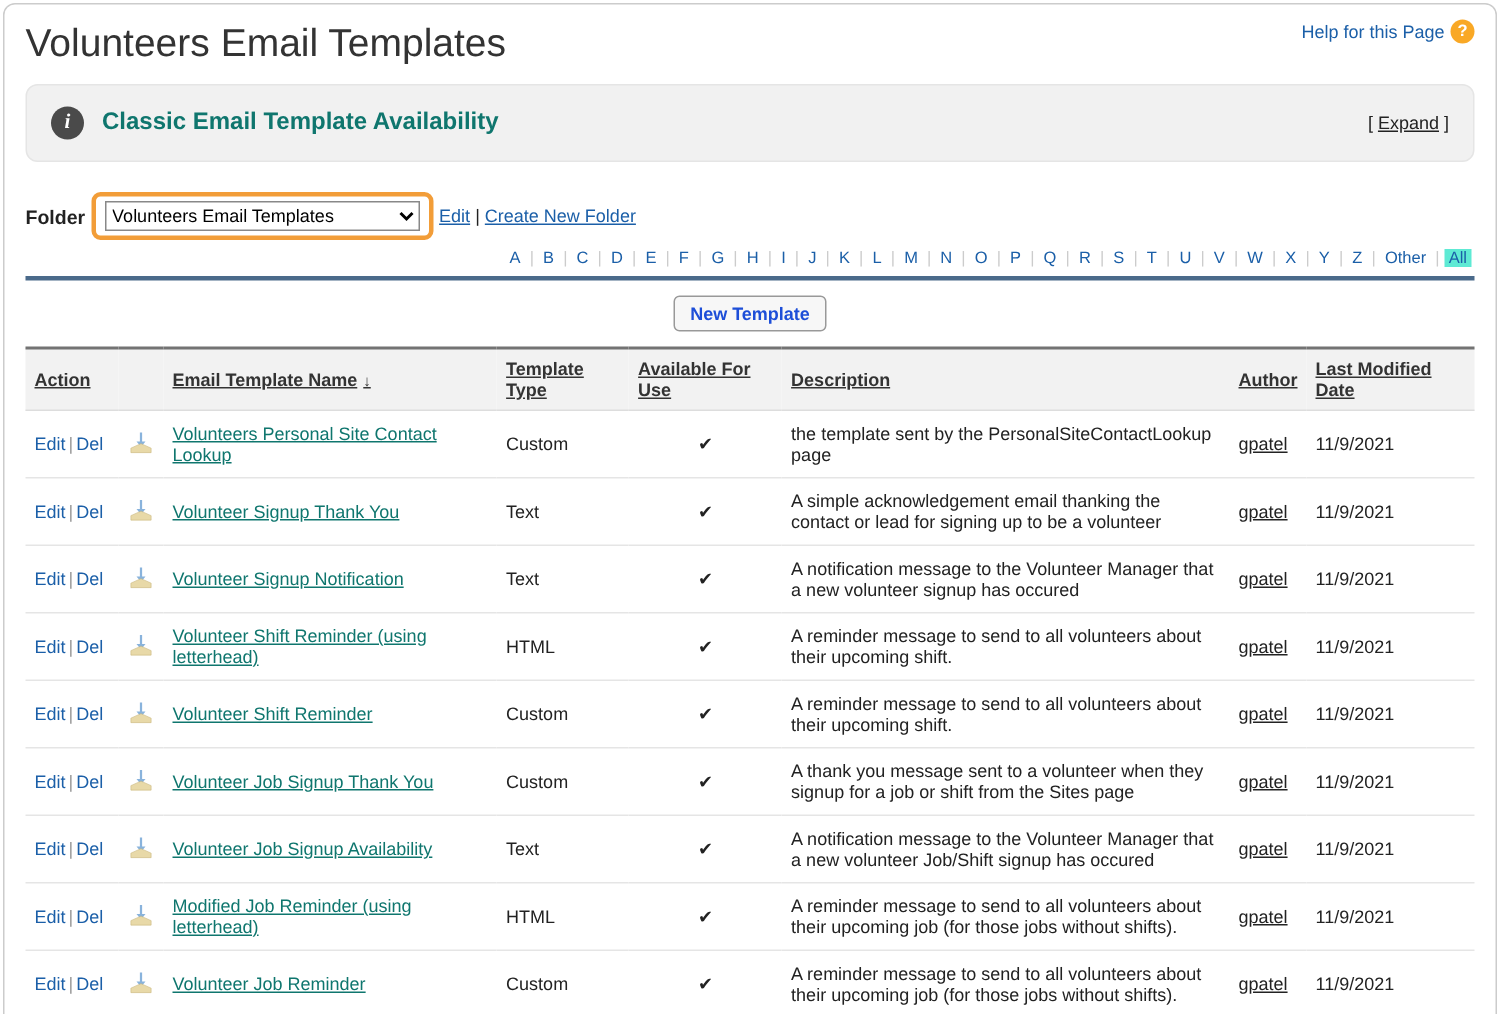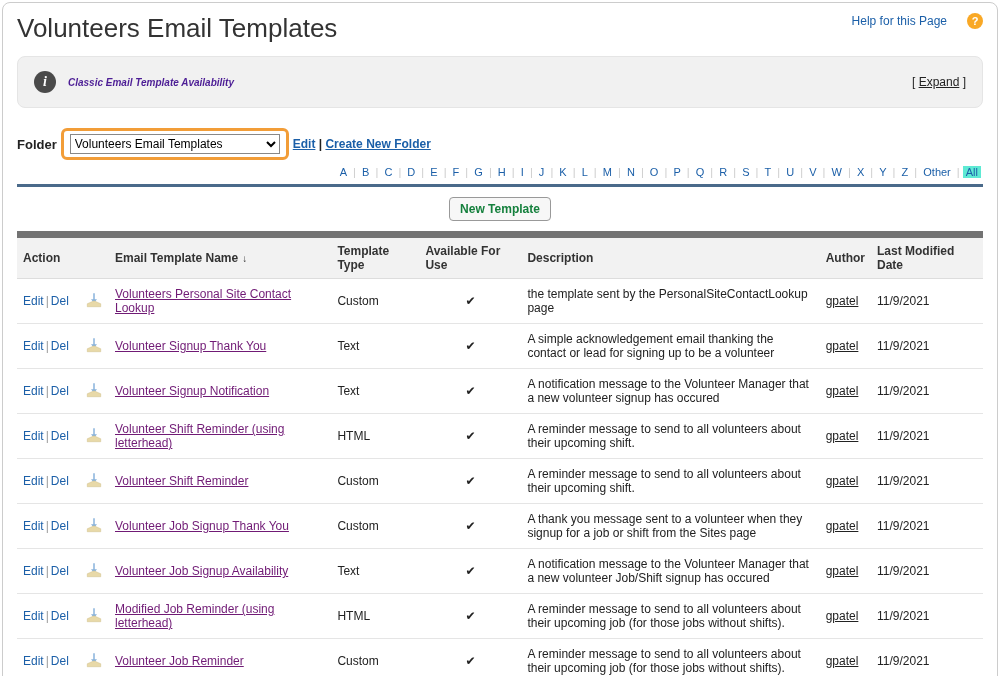--- a/index.html
+++ b/index.html
@@ -1,47 +1,47 @@
 <!DOCTYPE html>
 <html><head>
 <meta charset="utf-8">
 <style>
 * { box-sizing: border-box; margin: 0; padding: 0; }
 body { font-family: Arial, Helvetica, sans-serif; font-size: 12px; background: #fff; color: #222; width: 1000px; }
 .page { padding: 10px 14px; border: 1px solid #ccc; border-radius: 8px; margin: 2px; }
 .page-header { display: flex; justify-content: space-between; align-items: flex-start; }
 .page-title { font-size: 26px; font-weight: normal; color: #333; }
-.help-link { color: #1b5fa8; text-decoration: none; display: flex; align-items: center; gap: 20px; font-size: 12px; }
+.help-link { color: #1b5fa8; text-decoration: none; display: flex; align-items: center; gap: 4px; font-size: 12px; }
 .help-icon { width: 16px; height: 16px; background: #f9a825; border-radius: 50%; display: inline-flex; align-items: center; justify-content: center; color: #fff; font-weight: bold; font-size: 11px; }
 .info-banner { background: #f1f1f1; border: 1px solid #e5e5e5; border-radius: 8px; padding: 14px 16px; margin-top: 12px; display: flex; justify-content: space-between; align-items: center; }
 .info-left { display: flex; align-items: center; gap: 12px; }
 .info-icon { width: 22px; height: 22px; background: #4a4a4a; border-radius: 50%; display: inline-flex; align-items: center; justify-content: center; color: #fff; font-weight: bold; font-style: italic; font-family: Georgia, serif; font-size: 14px; }
-.info-title { font-size: 10px; font-weight: bold; color: #4c1d95; font-style: italic; }
+.info-title { font-size: 16px; font-weight: bold; color: #0f766e; }
 .expand-link { color: #222; text-decoration: underline; font-size: 12px; }
 .folder-row { margin-top: 20px; display: flex; align-items: center; gap: 4px; }
 .folder-label { font-weight: bold; font-size: 13px; }
 .folder-select-wrap { border: 3px solid #f29d38; border-radius: 6px; padding: 3px 6px; display: inline-flex; align-items: center; }
 .folder-select { font-size: 12px; border: 1px solid #888; background: #fff; width: 210px; height: 20px; }
 .folder-actions a { color: #1b5fa8; text-decoration: underline; font-size: 12px; }
-.folder-actions { font-size: 12px; font-weight: bold; }
+.folder-actions { font-size: 12px; }
 .alpha-row { text-align: right; margin-top: 6px; font-size: 11px; color: #bbb; padding-right: 2px; }
 .alpha-row a { color: #1b5fa8; text-decoration: none; padding: 0 3px; }
 .alpha-row .sep { color: #ccc; }
 .alpha-row .other { color: #1b5fa8; }
 .alpha-row .all { background: #5eead4; color: #1b5fa8; padding: 0 3px; }
 .table-container { border-top: 3px solid #4a6a8a; margin-top: 6px; }
 .new-btn-row { text-align: center; padding: 10px 0; }
-.new-btn { background: #f7f7f7; border: 1px solid #999; border-radius: 4px; padding: 4px 10px; font-size: 12px; font-weight: bold; color: #15803d; cursor: pointer; }
+.new-btn { background: #f7f7f7; border: 1px solid #999; border-radius: 4px; padding: 4px 10px; font-size: 12px; font-weight: bold; color: #1d4ed8; cursor: pointer; }
 table.data { width: 100%; border-collapse: collapse; }
-table.data th { text-align: left; background: #f2f2f2; border-top: 7px solid #737373; border-bottom: 1px solid #ddd; padding: 6px 6px; font-size: 12px; font-weight: bold; color: #333; }
+table.data th { text-align: left; background: #f2f2f2; border-top: 2px solid #737373; border-bottom: 1px solid #ddd; padding: 6px 6px; font-size: 12px; font-weight: bold; color: #333; text-decoration: underline; }
 table.data td { border-bottom: 1px solid #e5e5e5; padding: 8px 6px; vertical-align: middle; font-size: 12px; }
 .action-cell a { color: #1b5fa8; text-decoration: none; font-size: 12px; }
 .action-cell .pipe { color: #999; margin: 0 2px; }
 .dl-icon svg { width: 18px; height: 18px; }
-.tpl-name a { color: #701a75; text-decoration: underline; }
+.tpl-name a { color: #0f766e; text-decoration: underline; }
 .author a { color: #222; text-decoration: underline; }
 .check { font-size: 14px; text-align: center; }
 .sort-ind { font-size: 10px; margin-left: 4px; }
 th.col-avail { text-align: center; }
 th.col-name { min-width: 170px; }
 td.col-desc { max-width: 350px; }
 td.col-avail { text-align: center; }
 </style>
 </head>
 <body>

